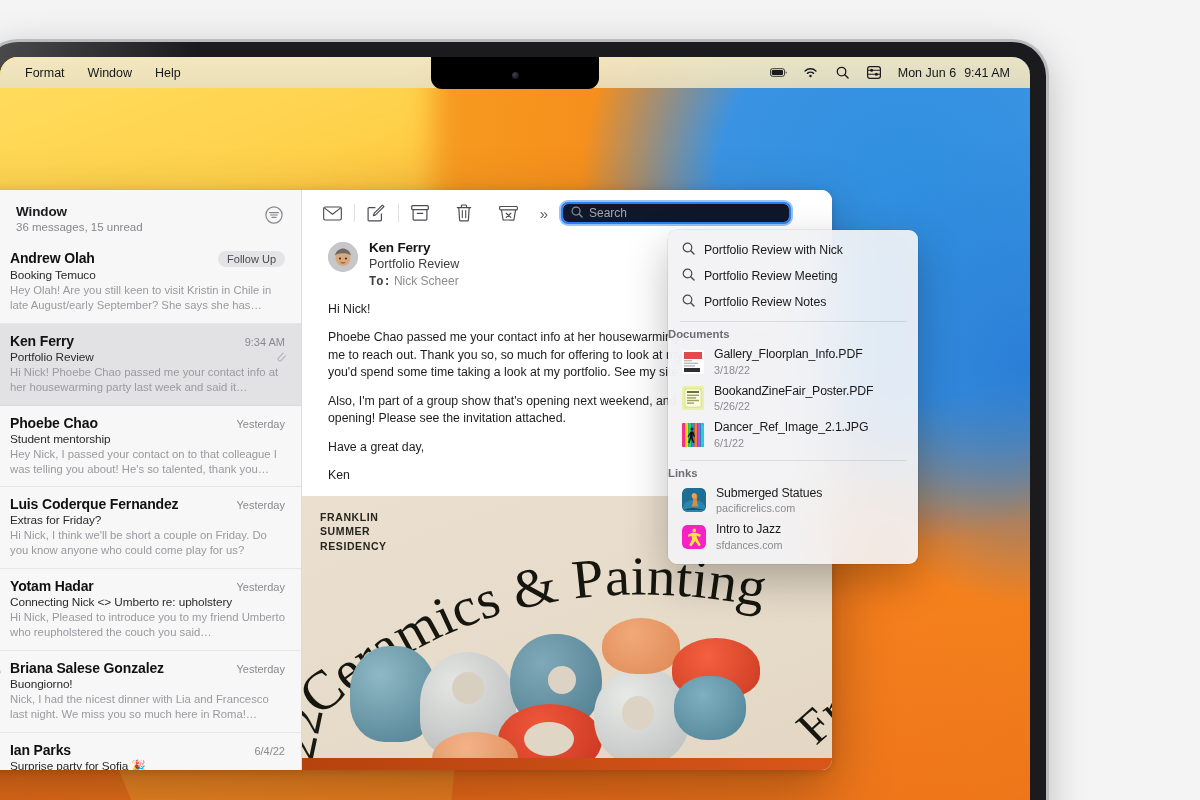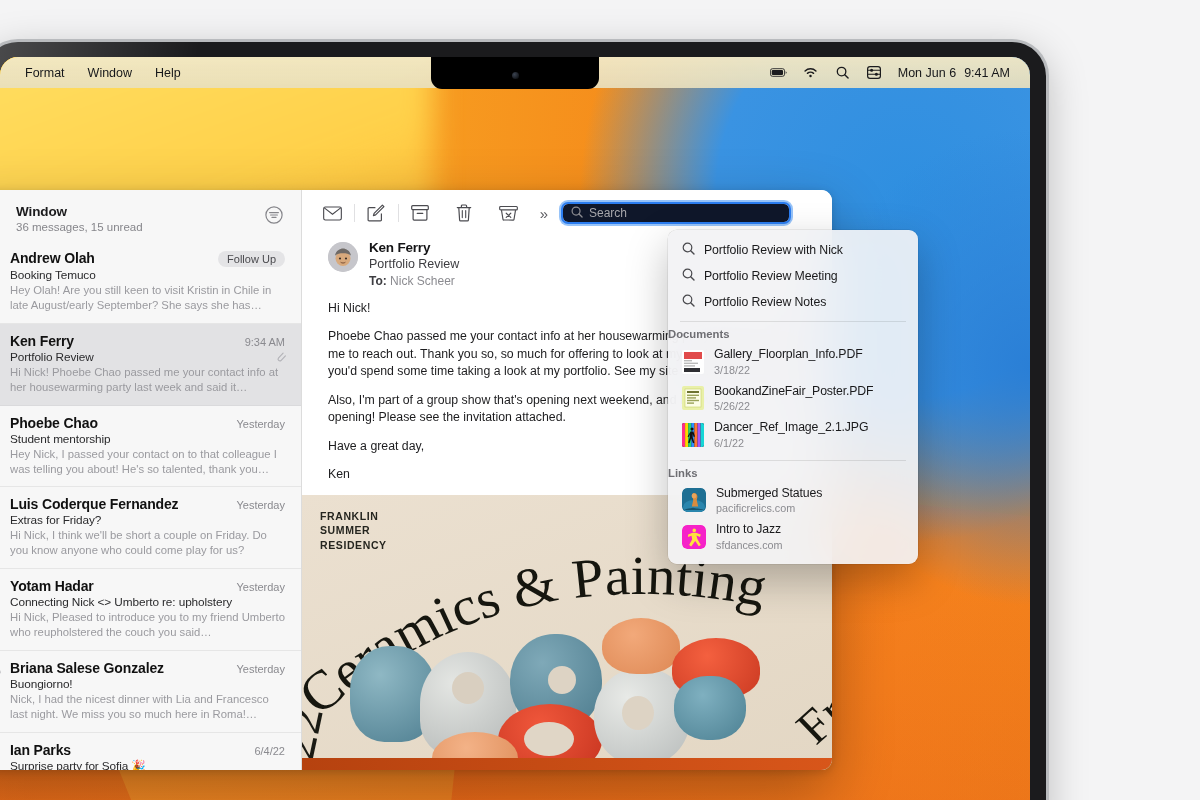--- a/index.html
+++ b/index.html
@@ -133,21 +133,21 @@
   #search .ph{ font-size:12px; color:#a6a6ab;}
 
   #mailhead{ padding:4px 22px 0 26px; display:flex; gap:11px; align-items:flex-start;}
   #avatar{
     width:30px;height:30px;border-radius:50%;flex:none;margin-top:2px;
     background:#c9c9ce; overflow:hidden; position:relative;
   }
   .mh-name{ font-size:13.5px; font-weight:700; color:#141416; letter-spacing:-.2px;}
   .mh-subj{ font-size:12.5px; color:#3d3d41; margin-top:2px;}
   .mh-to{ font-size:12px; color:#8b8b90; margin-top:3px;}
-  .mh-to b{ color:#3d3d41; font-weight:700;}
+  .mh-to b{ color:#3d3d41; font-weight:700;font-family:Liberation Mono, monospace;}
   #bodytext{ padding:12px 22px 0 26px; font-size:12.3px; color:#1d1d1f; line-height:1.42;}
   #bodytext p{ margin-bottom:11px; white-space:nowrap; overflow:hidden;}
   #bodytext a{ color:#1a73e8; }
   #attachment{
     position:relative; flex:1; overflow:hidden; background:#4d7c0f;
   }
 
   
   .poster{ position:absolute; inset:0; background:linear-gradient(160deg,#ebe0d0,#e3d7c4);}
   .poster .credit{

